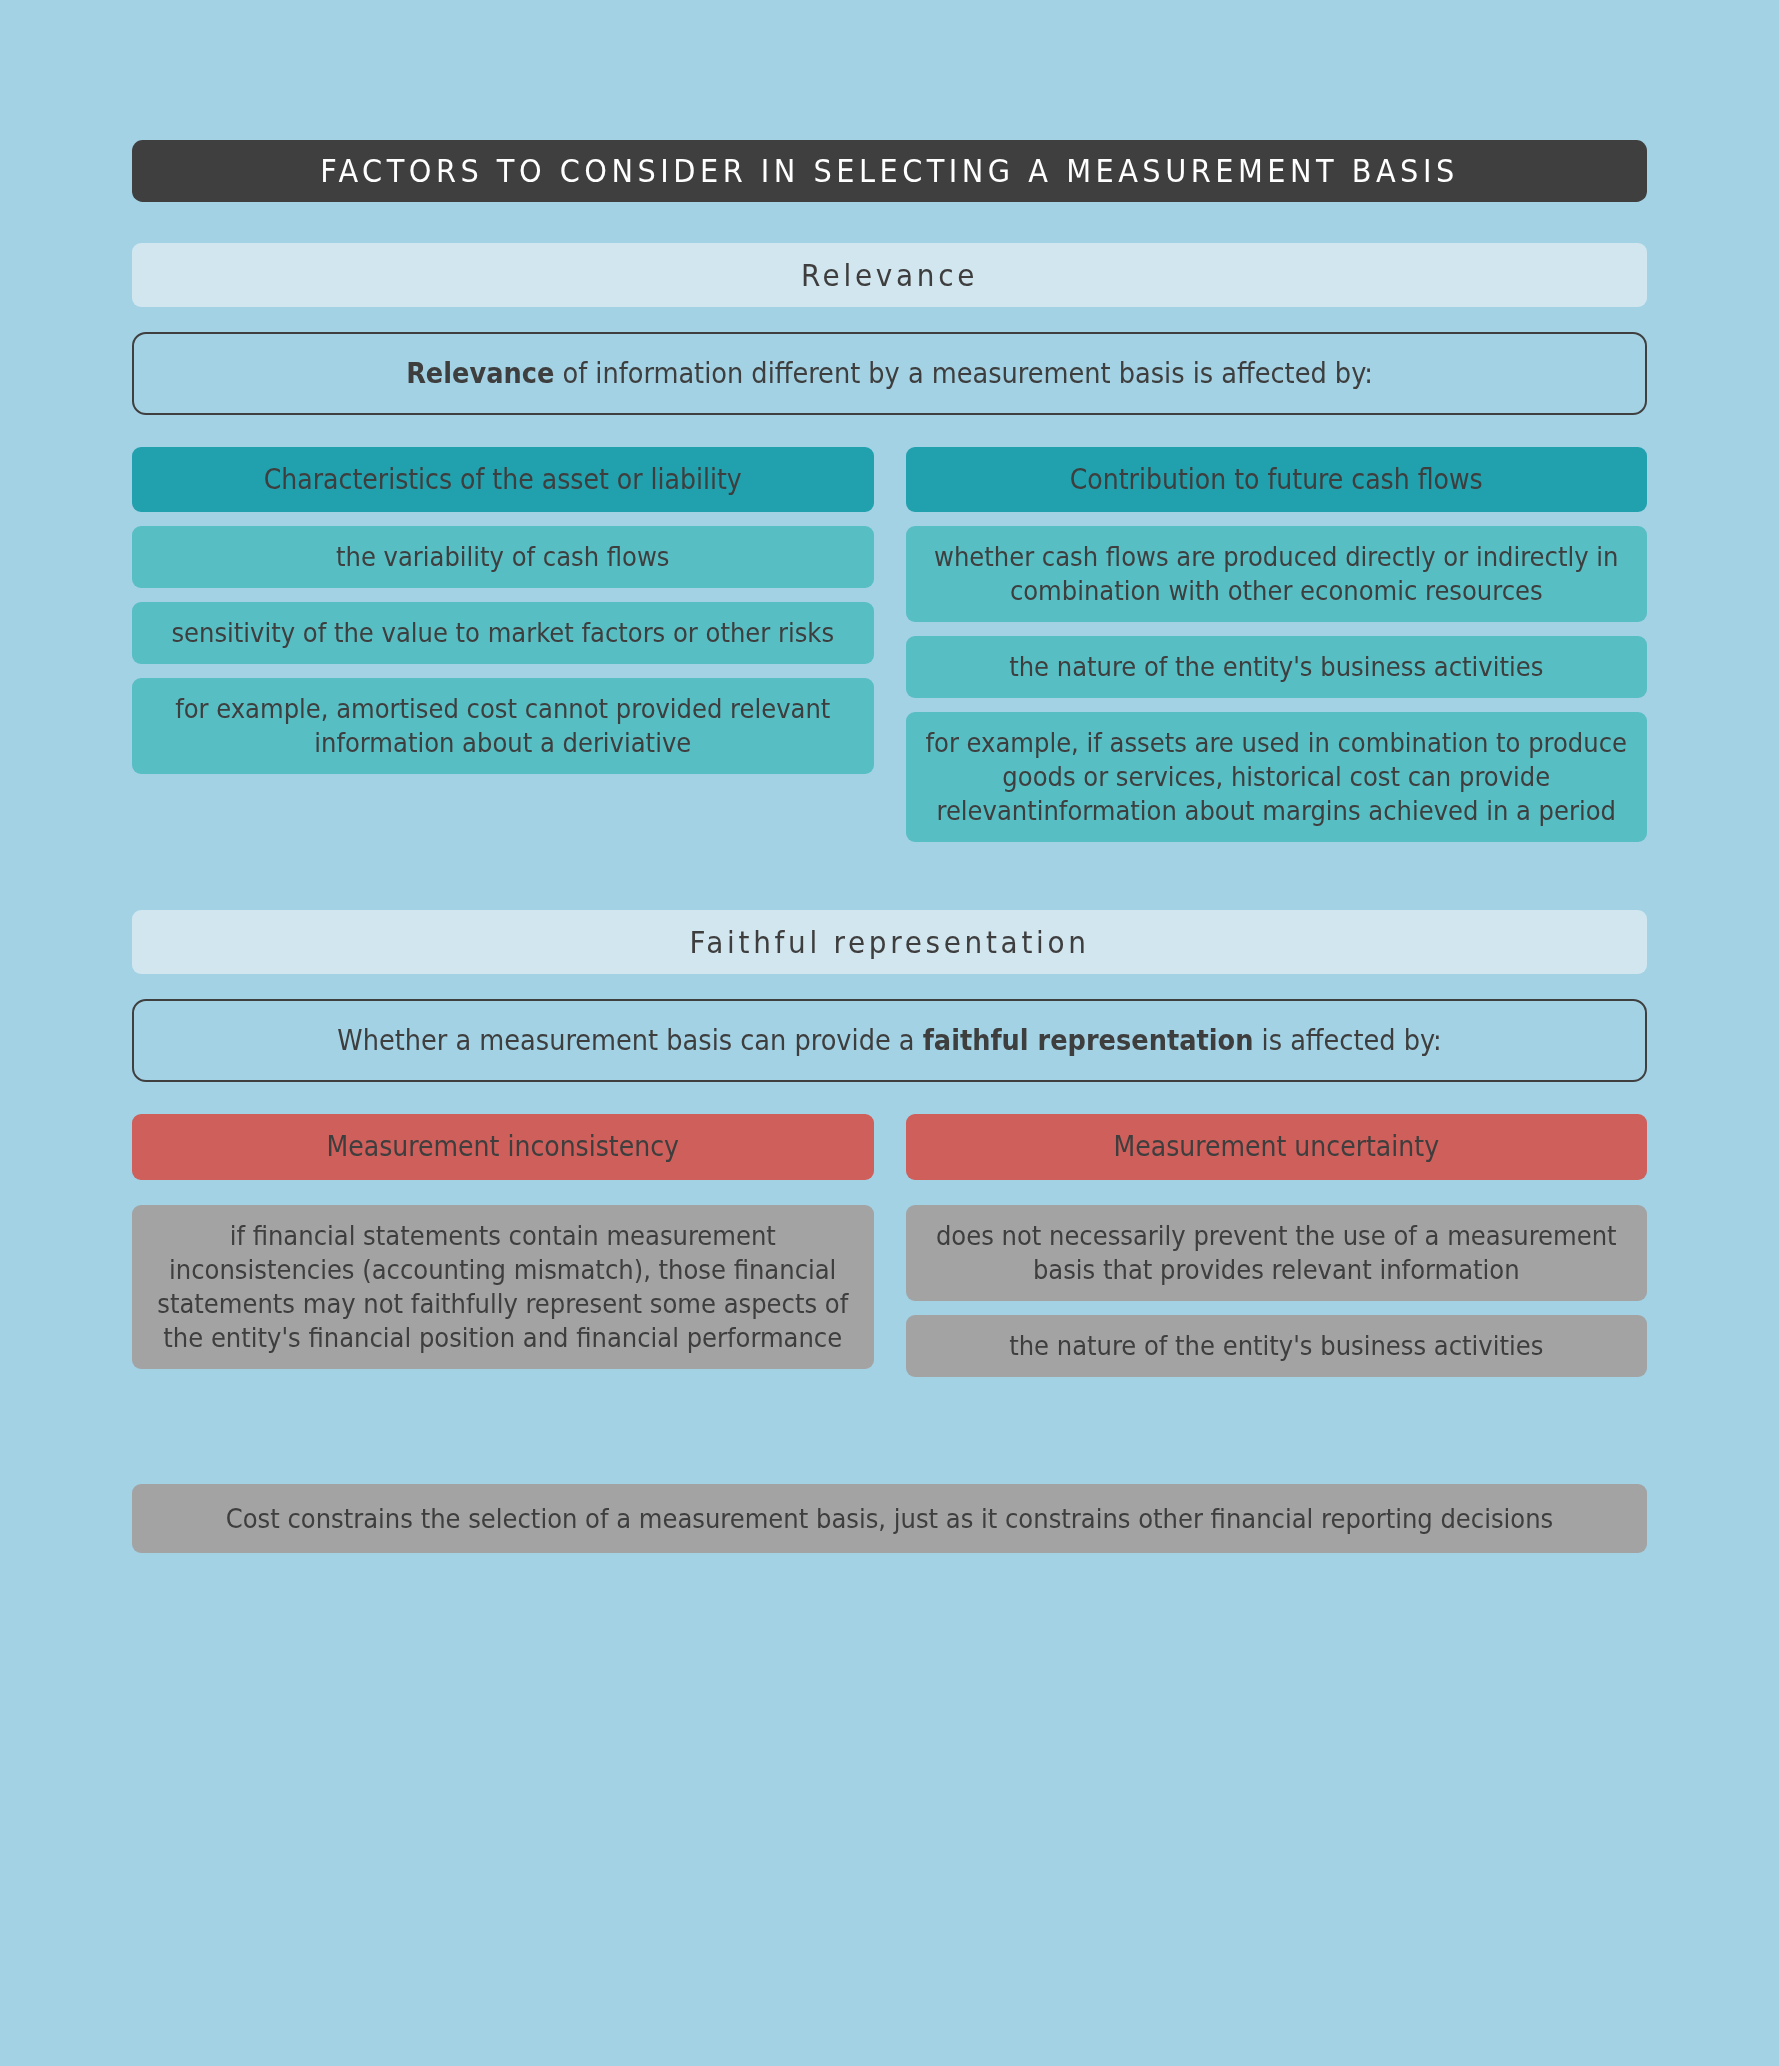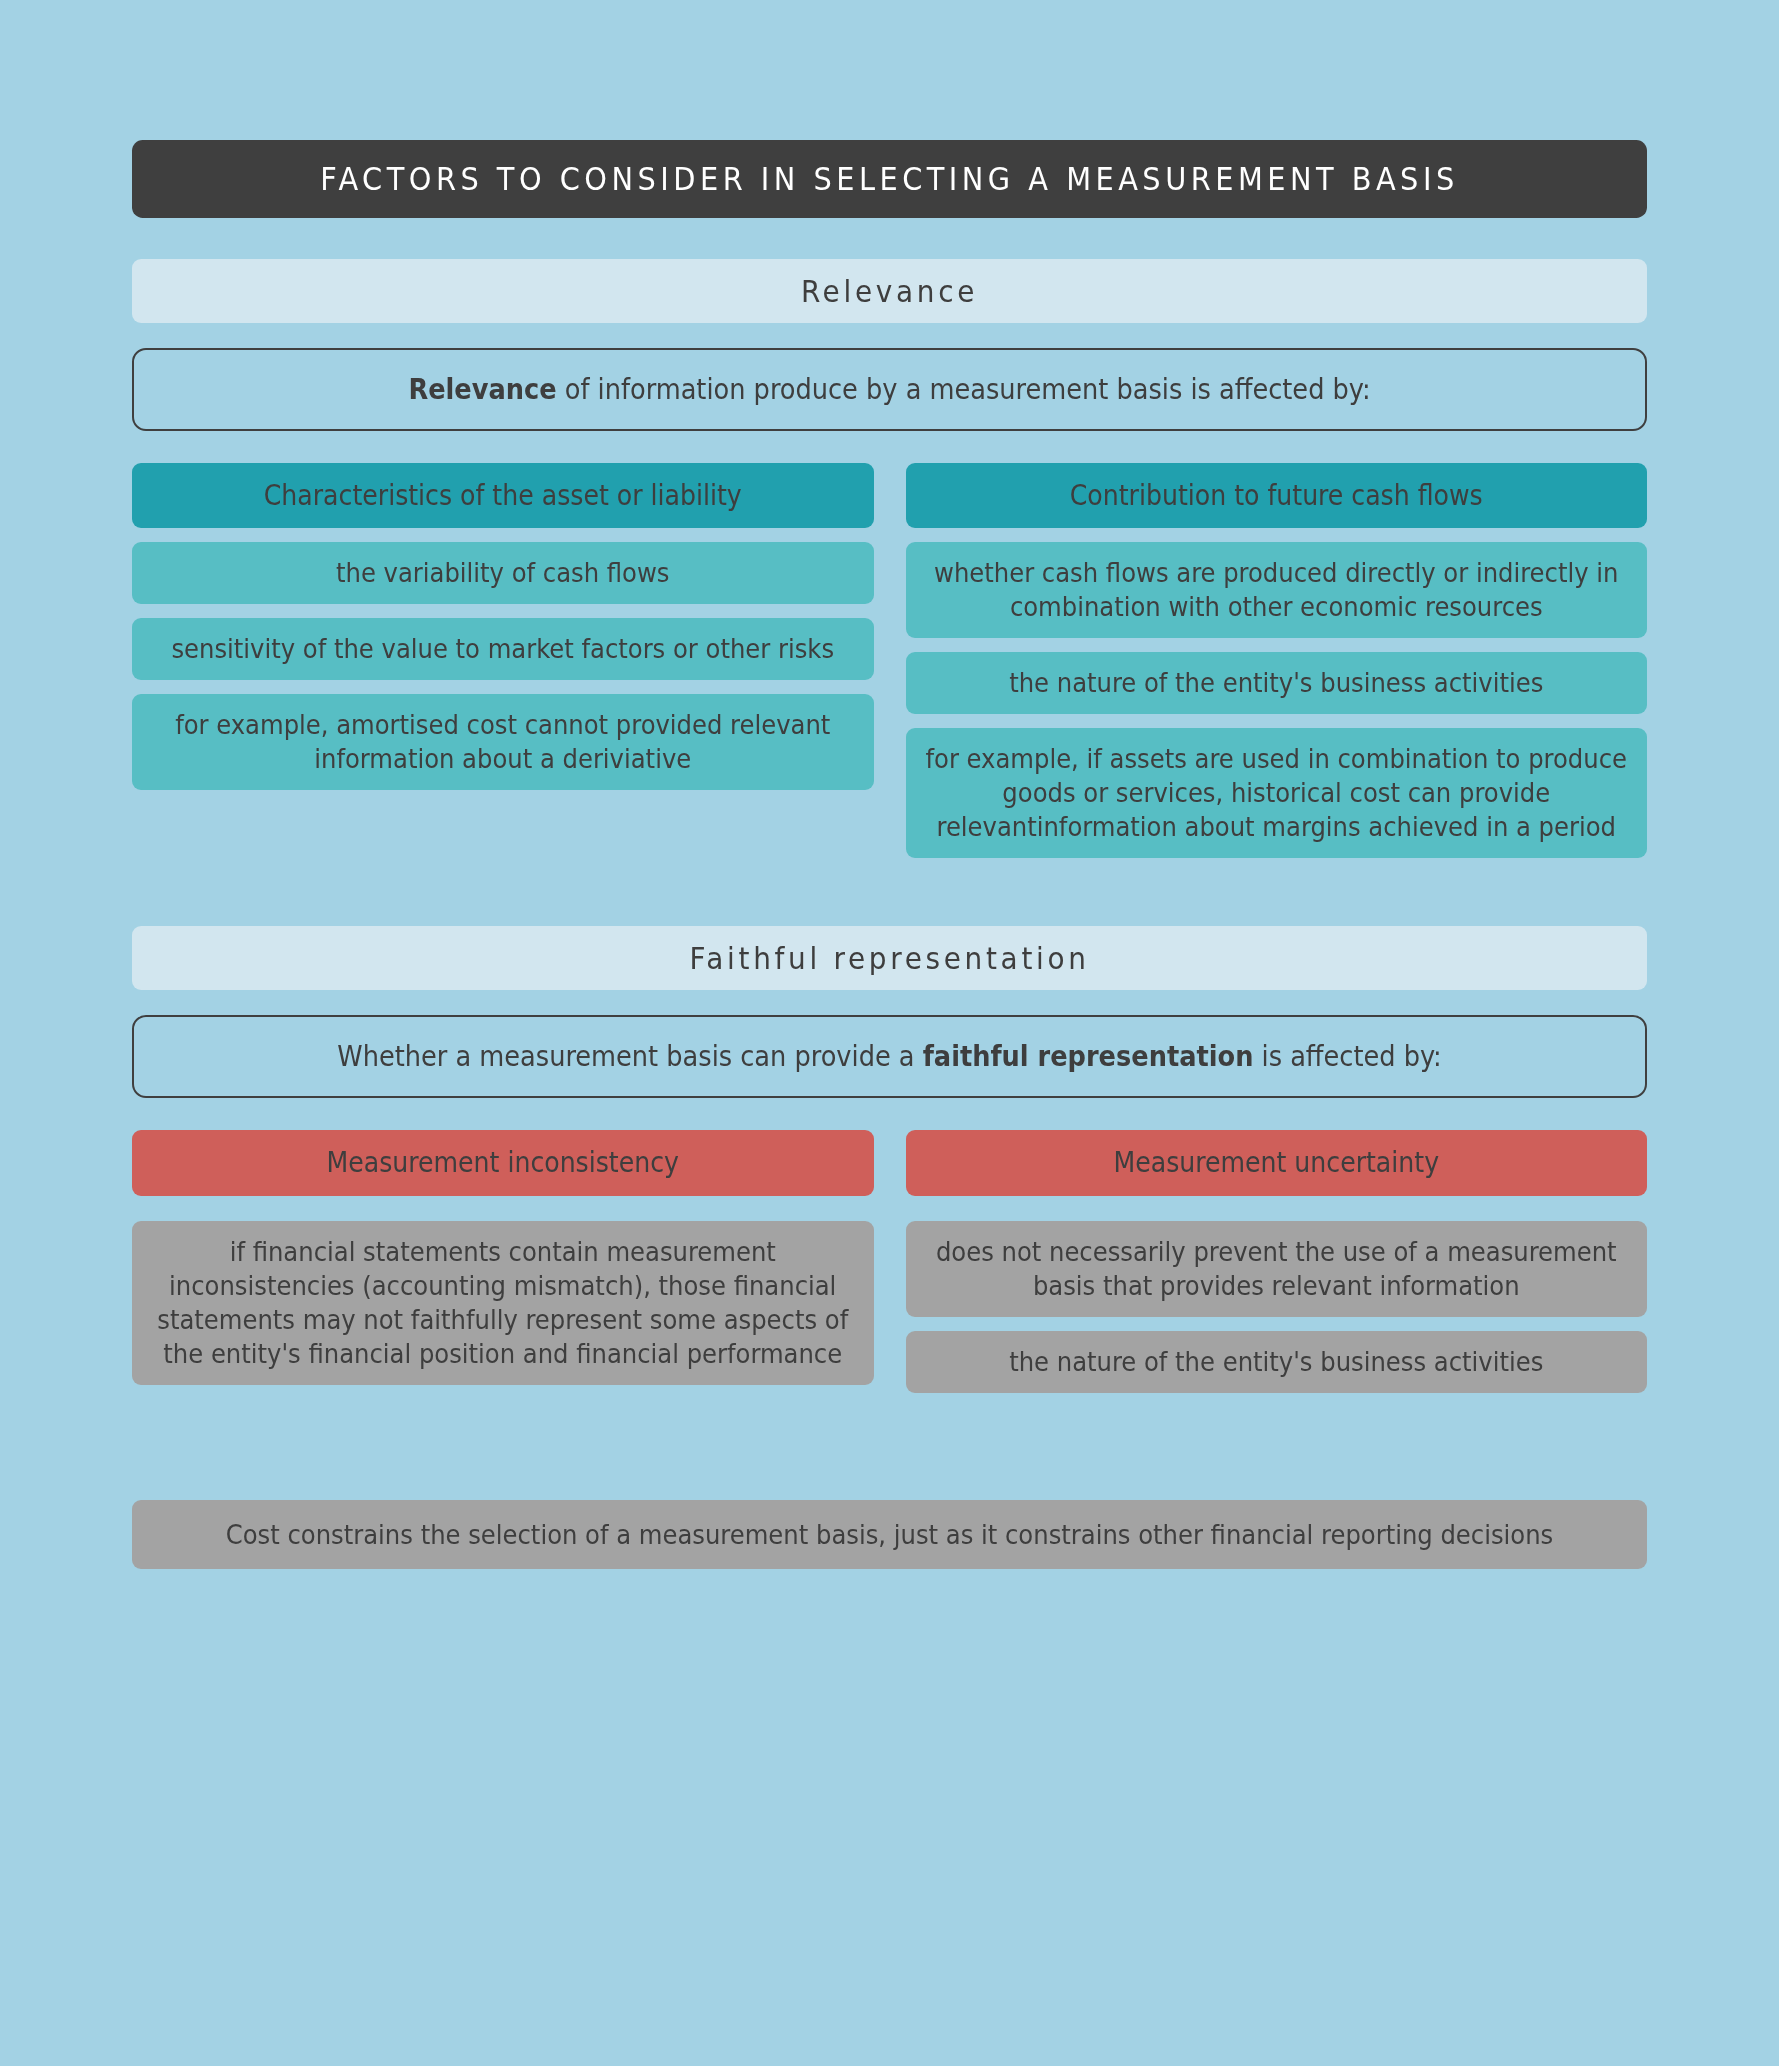--- a/index.html
+++ b/index.html
@@ -22,21 +22,21 @@
     height: 2551px;
     box-sizing: border-box;
     padding: 0 132px;
   }
 
   
   .title-bar {
     margin-top: 140px;
     background: #3f3f3f;
     border-radius: 10.7px;
-    height: 78px;
+    height: 62px;
     display: flex;
     align-items: center;
     justify-content: center;
   }
   .title-bar .title-text {
     color: #ffffff;
     font-size: 32px;
     letter-spacing: 4.5px;
     font-weight: 400;
     white-space: nowrap;
@@ -129,21 +129,21 @@
 
   <div class="gap-100"></div>
 
   <div class="section-header">
     <span class="section-title">Relevance</span>
   </div>
 
   <div class="gap-60"></div>
 
   <div class="intro-box">
-    <div class="intro-text"><b>Relevance</b><span> of information produce by a measurement basis is affected by:</span></div>
+    <div class="intro-text"><b>Relevance</b><span> of information different by a measurement basis is affected by:</span></div>
   </div>
 
   <div class="gap-78"></div>
 
   <div class="columns">
 
     <div class="col">
       <div class="card head teal-head">Characteristics of the asset or liability</div>
       <div class="gap-34"></div>
       <div class="card teal-body">the variability of cash flows</div>

